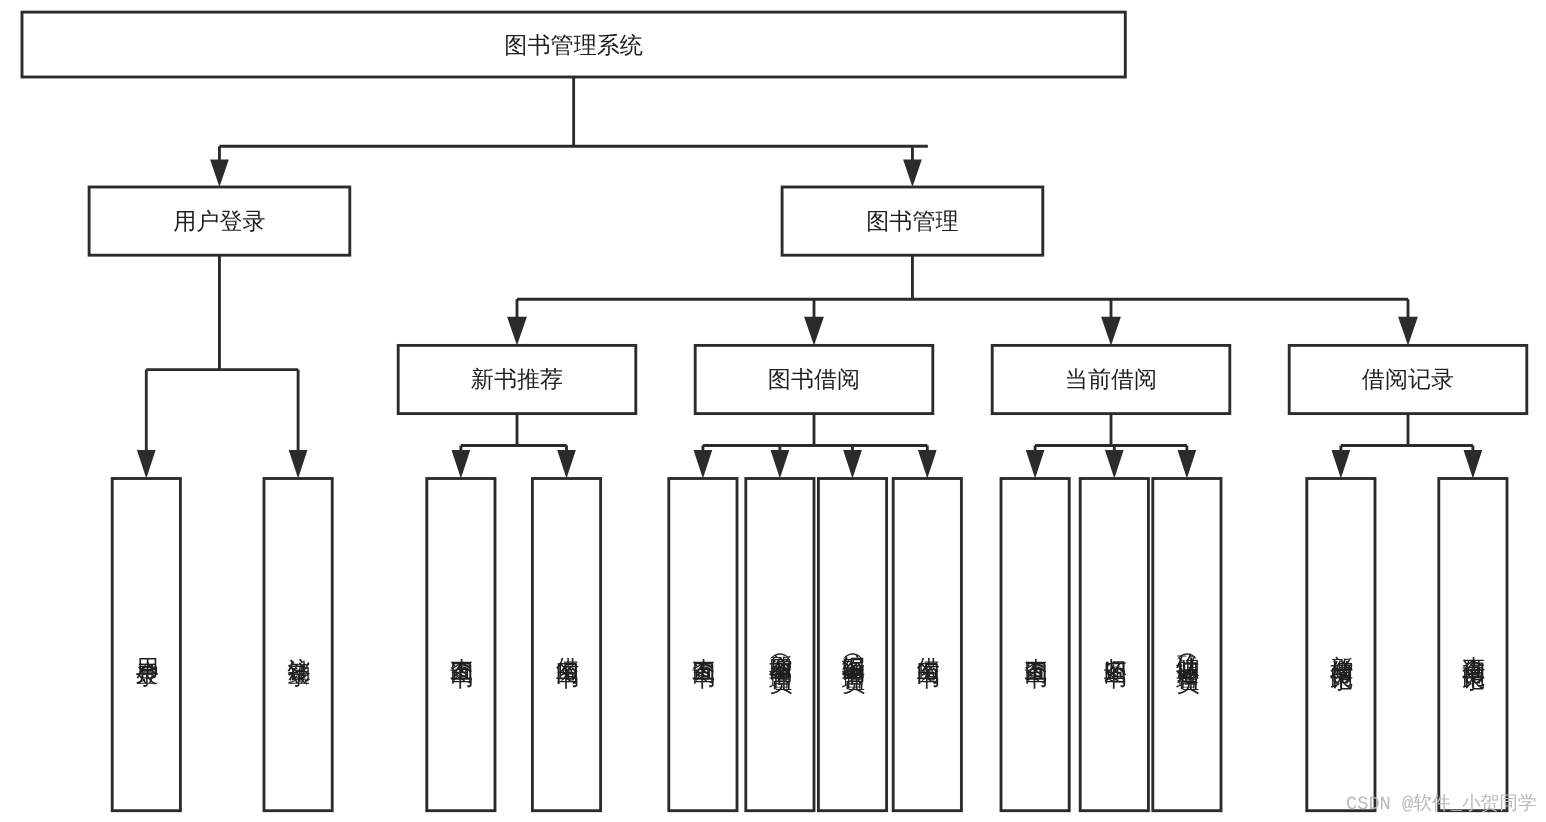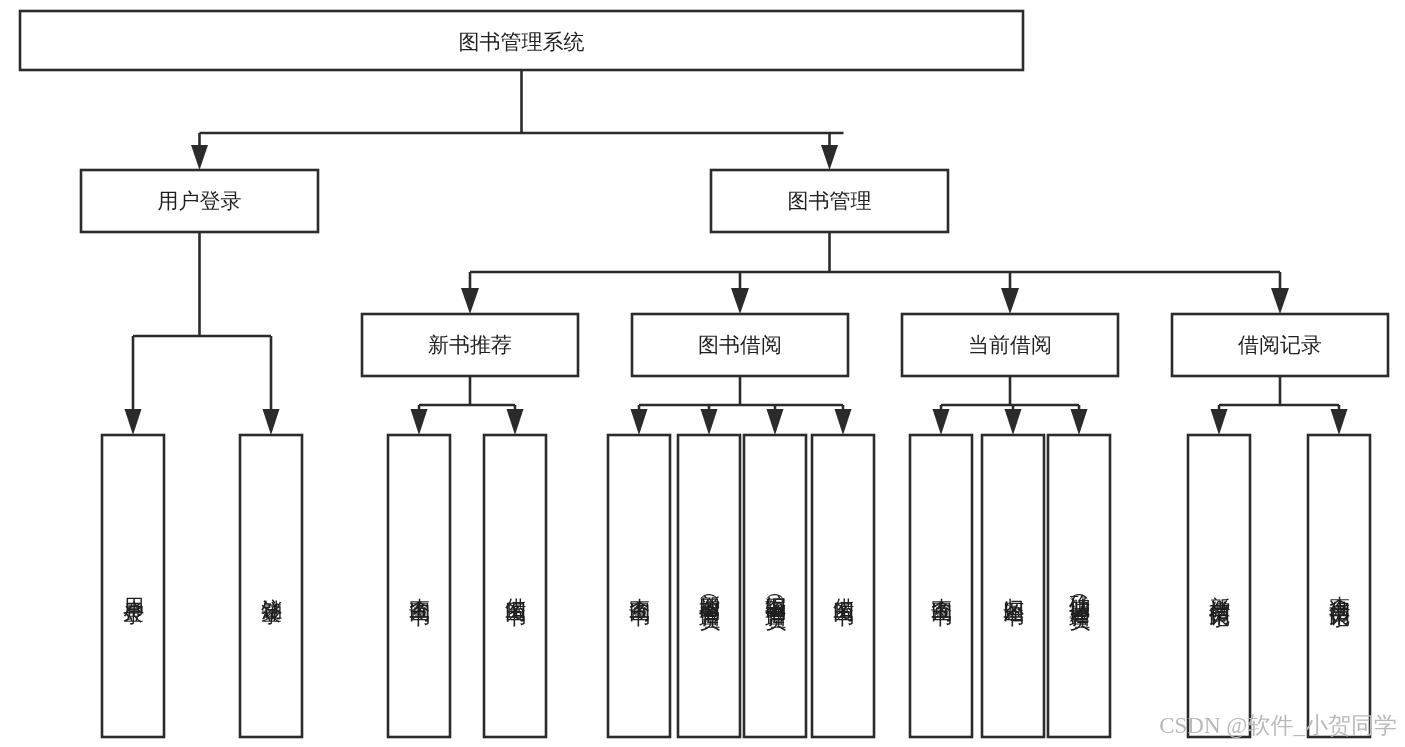--- a/index.html
+++ b/index.html
@@ -41,22 +41,22 @@
     font-family: "DejaVu Sans", "Liberation Sans", sans-serif;
     font-size: 21px;
     fill: #1f1f1f;
     text-anchor: middle;
     dominant-baseline: middle;
   }
   .watermark {
     position: absolute;
     right: 8px;
     bottom: 6px;
-    font-family: Liberation Serif, serif;
-    font-size: 23px;
+    font-family: Liberation Mono, monospace;
+    font-size: 17px;
     color: #b9b9b9;
     white-space: nowrap;
     pointer-events: none;
   }
 </style>
 </head>
 <body>
 
 <svg id="diagram" viewBox="0 0 1405 747" xmlns="http://www.w3.org/2000/svg">
 

